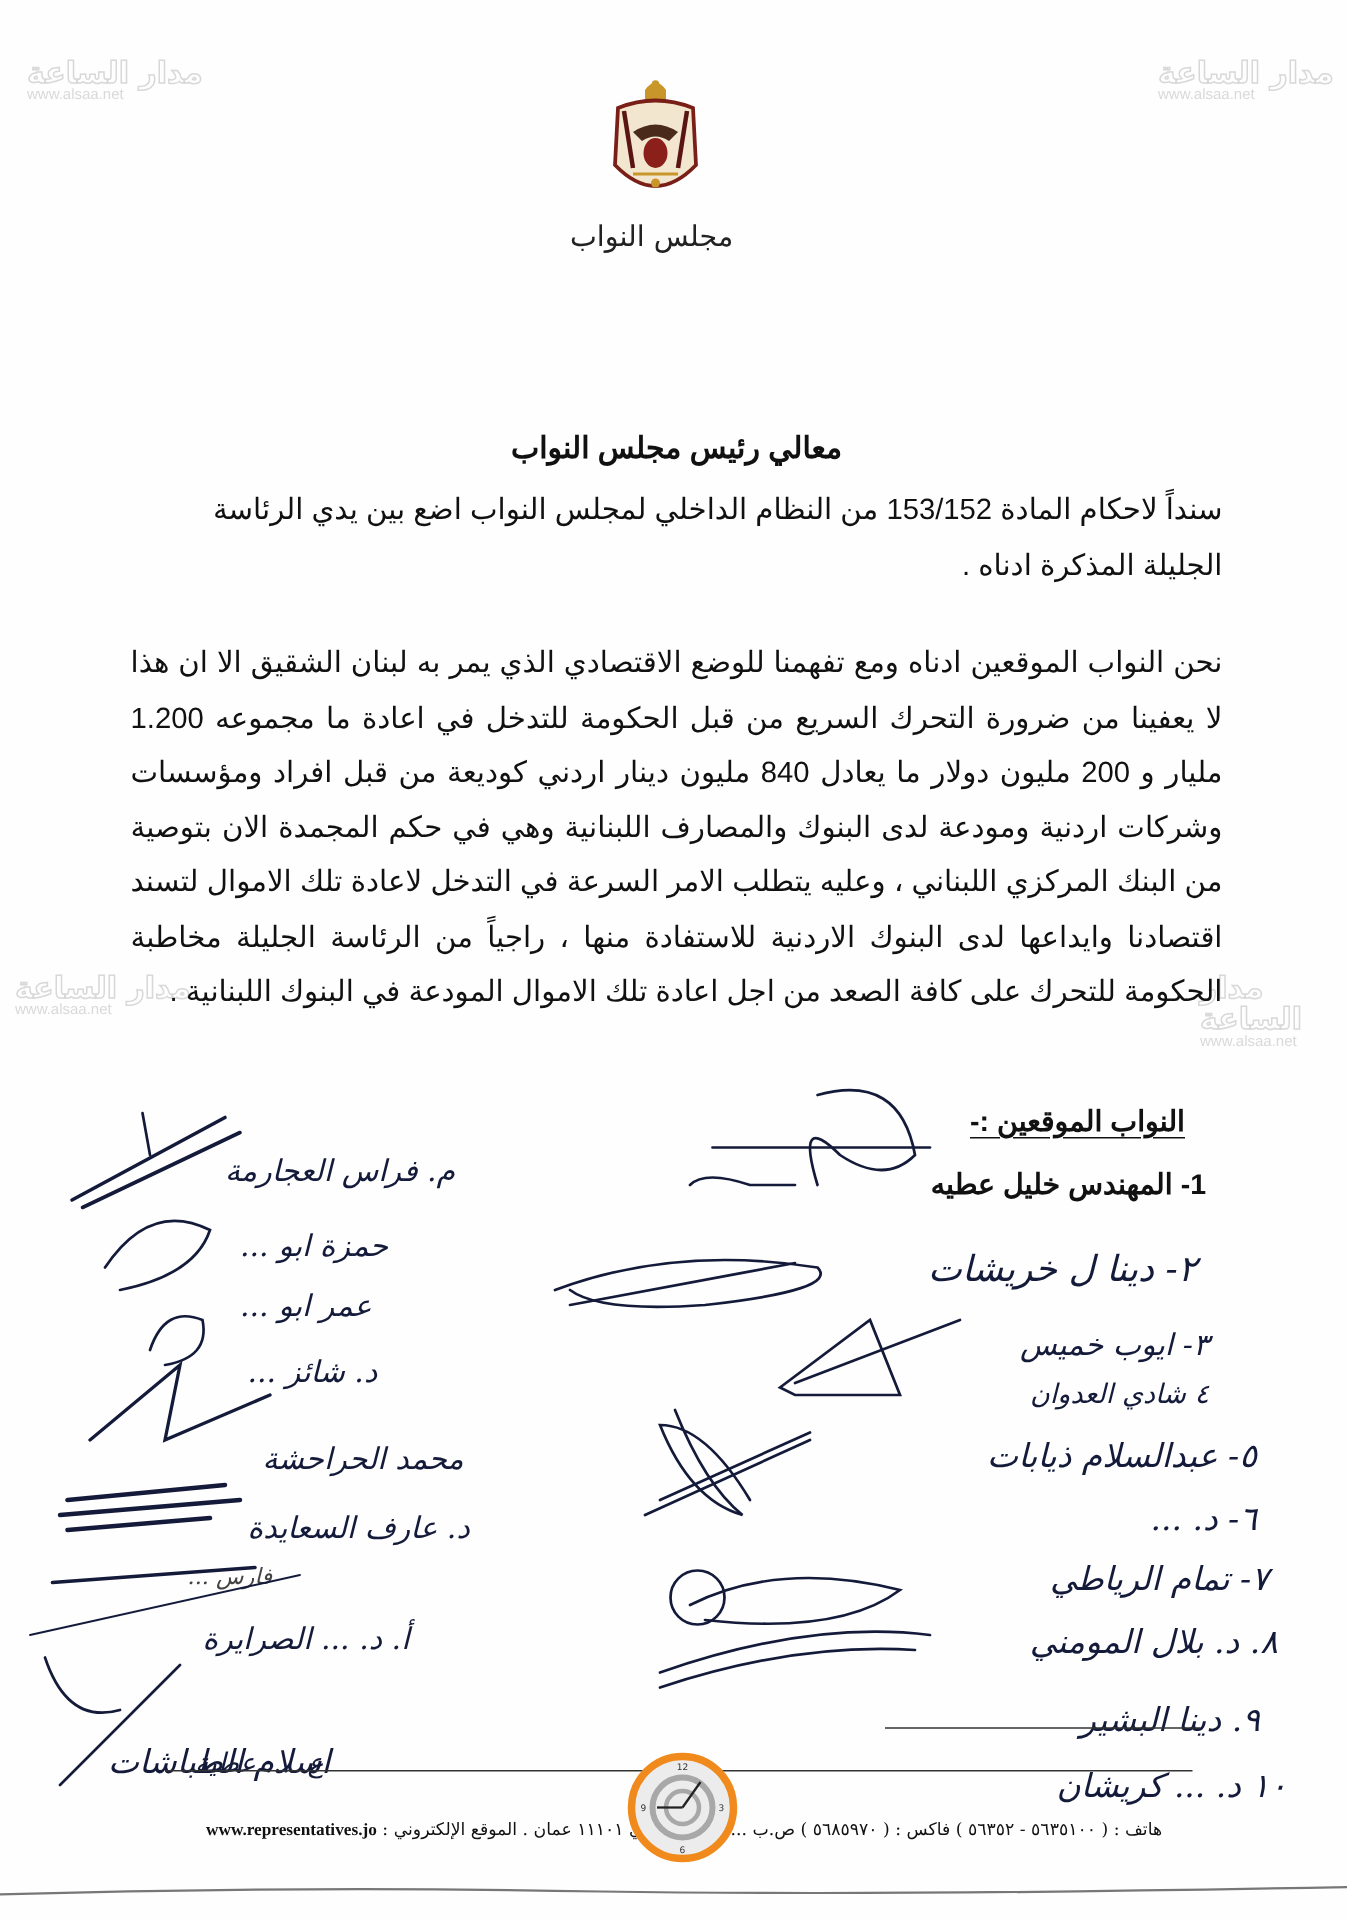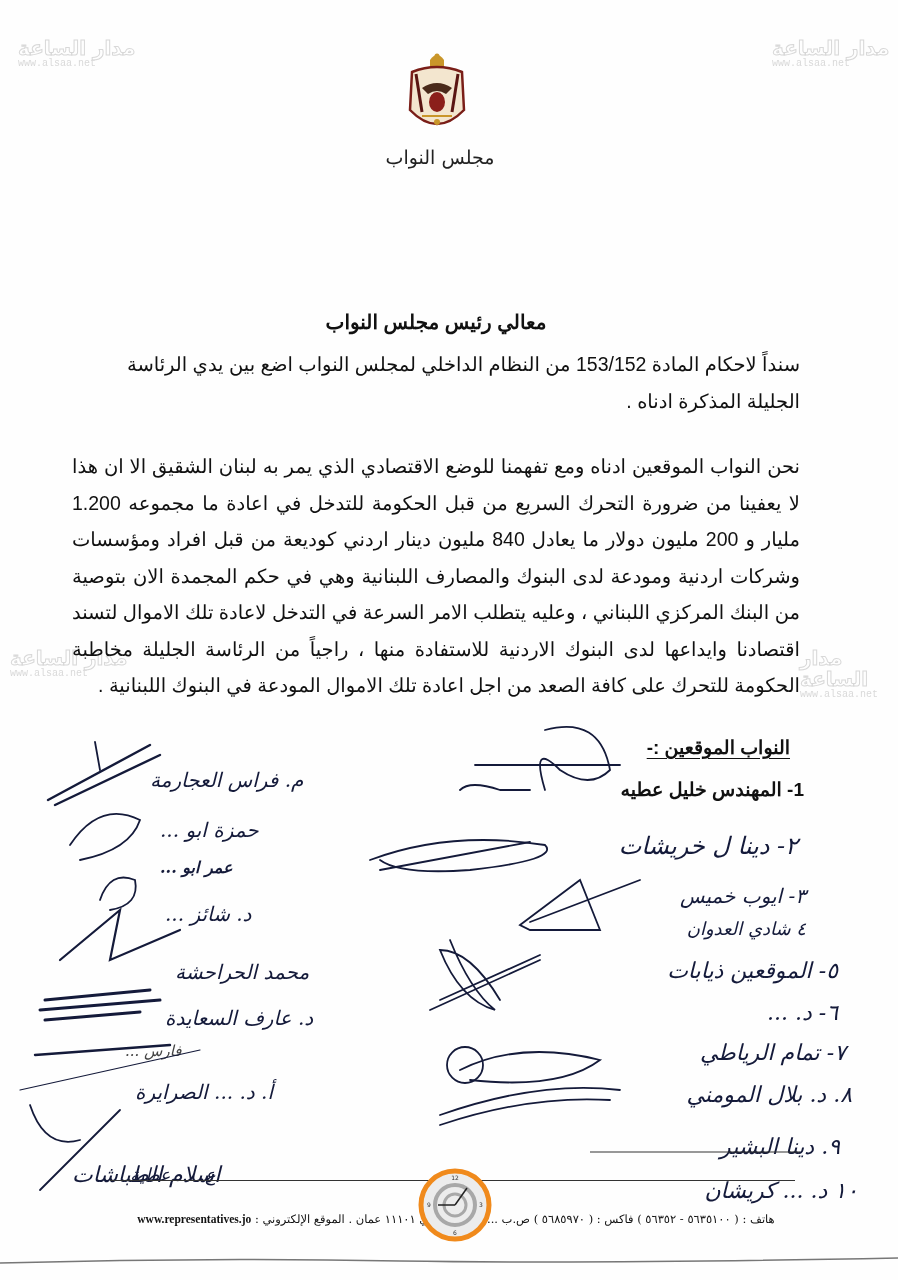--- a/index.html
+++ b/index.html
@@ -8,34 +8,34 @@
     background: #ffffff; position: relative;
     font-family: "DejaVu Sans", sans-serif; color: #111;
   }
   .page { position: absolute; inset: 0; background: #fefefe; }
   .watermark {
     position: absolute; text-align: left; color: #e2e2e2;
     line-height: 1.05; user-select: none;
   }
   .watermark .wm-name { font-size: 20px; font-weight: bold; letter-spacing: 1px; color: #e4e4e4;
     -webkit-text-stroke: 1px #d8d8d8; color: transparent; }
-  .watermark .wm-url { font-size: 10px; color: #d9d9d9; font-family: Liberation Mono, monospace; }
+  .watermark .wm-url { font-size: 10px; color: #d9d9d9; font-family: Liberation Sans, sans-serif; }
   .wm-tl { left: 18px; top: 38px; }
   .wm-tr { left: 772px; top: 38px; }
   .wm-ml { left: 10px; top: 648px; }
   .wm-mr { left: 800px; top: 648px; }
 
   .emblem { position: absolute; left: 402px; top: 50px; width: 70px; height: 90px; }
   .org-name {
-    position: absolute; left: 380px; top: 146px; width: 120px; text-align: center;
+    position: absolute; left: 380px; top: 146px; width: 120px; 
     font-family: "DejaVu Serif", serif; font-size: 19px; color: #222;
   }
 
-  .letter { position: absolute; left: 72px; width: 728px; direction: rtl; text-align: right;
-    font-family: "Liberation Sans", sans-serif; font-size: 19.5px; color: #111; margin-top: 24px; }
+  .letter { position: absolute; left: 87px; width: 728px; direction: rtl; text-align: right;
+    font-family: "Liberation Sans", sans-serif; font-size: 19.5px; color: #111; }
   .salutation { top: 286px; text-align: center; font-weight: bold; font-size: 20px; width: 728px; }
   .intro { top: 322px; line-height: 37px; }
   .body-para { top: 424px; line-height: 36.5px; text-align: justify; text-align-last: right; }
 
   .signers-heading { position: absolute; right: 108px; top: 736px; direction: rtl;
     font-family: "Liberation Sans", sans-serif; font-weight: bold; font-size: 19px;
     text-decoration: underline; text-underline-offset: 4px; }
   .signer-1 { position: absolute; right: 94px; top: 778px; direction: rtl;
     font-family: "Liberation Sans", sans-serif; font-weight: bold; font-size: 19px; }
 
@@ -92,30 +92,30 @@
 
   <div class="signers-heading">النواب الموقعين :-</div>
   <div class="signer-1">
     <span>1-</span>
     <span>المهندس خليل عطيه</span>
   </div>
 
   <div class="hand" style="right:100px; top:832px; font-size:24px;"><span>٢-</span> <span>دينا ل خريشات</span></div>
   <div class="hand" style="right:92px; top:884px; font-size:20px;margin-left:15px;"><span>٣-</span> <span>ايوب خميس</span></div>
   <div class="hand" style="right:92px; top:918px; font-size:18px;"><span>٤</span> <span>شادي العدوان</span></div>
-  <div class="hand" style="right:60px; top:958px; font-size:22px;"><span>٥-</span> <span>الموقعين ذيابات</span></div>
+  <div class="hand" style="right:60px; top:958px; font-size:22px;"><span>٥-</span> <span>عبدالسلام ذيابات</span></div>
   <div class="hand" style="right:60px; top:1000px; font-size:22px;"><span>٦-</span> <span>د. ...</span></div>
   <div class="hand" style="right:52px; top:1040px; font-size:22px;"><span>٧-</span> <span>تمام الرياطي</span></div>
   <div class="hand" style="right:46px; top:1082px; font-size:22px;"><span>٨.</span> <span>د. بلال المومني</span></div>
   <div class="hand" style="right:58px; top:1134px; font-size:22px;"><span>٩.</span> <span>دينا البشير</span></div>
   <div class="hand" style="right:40px; top:1178px; font-size:22px;"><span>١٠</span> <span>د. ... كريشان</span></div>
 
   <div class="hand" style="left:150px; top:768px; font-size:20px;">م. فراس العجارمة</div>
   <div class="hand" style="left:160px; top:818px; font-size:20px;">حمزة ابو ...</div>
-  <div class="hand" style="left:160px; top:858px; font-size:16px;font-weight:bold;">عمر ابو ...</div>
+  <div class="hand" style="left:160px; top:858px; font-size:20px;">عمر ابو ...</div>
   <div class="hand" style="left:165px; top:902px; font-size:20px;">د. شائز ...</div>
   <div class="hand" style="left:175px; top:960px; font-size:20px;">محمد الحراحشة</div>
   <div class="hand" style="left:165px; top:1006px; font-size:20px;">د. عارف السعايدة</div>
   <div class="hand" style="left:125px; top:1042px; font-size:15px; color:#444;">فارس ...</div>
   <div class="hand" style="left:135px; top:1080px; font-size:20px;">أ. د. ... الصرايرة</div>
   <div class="hand" style="left:130px; top:1124px; font-size:18px;margin-top:40px;">ع. ... عطية</div>
   <div class="hand" style="left:60px; top:1162px; font-size:22px;margin-left:12px;">اسلام الطباشات</div>
 
   <svg class="sig-svg" viewBox="0 0 898 1280">
     <g fill="none" stroke="#141a3a" stroke-width="1.8" stroke-linecap="round">

